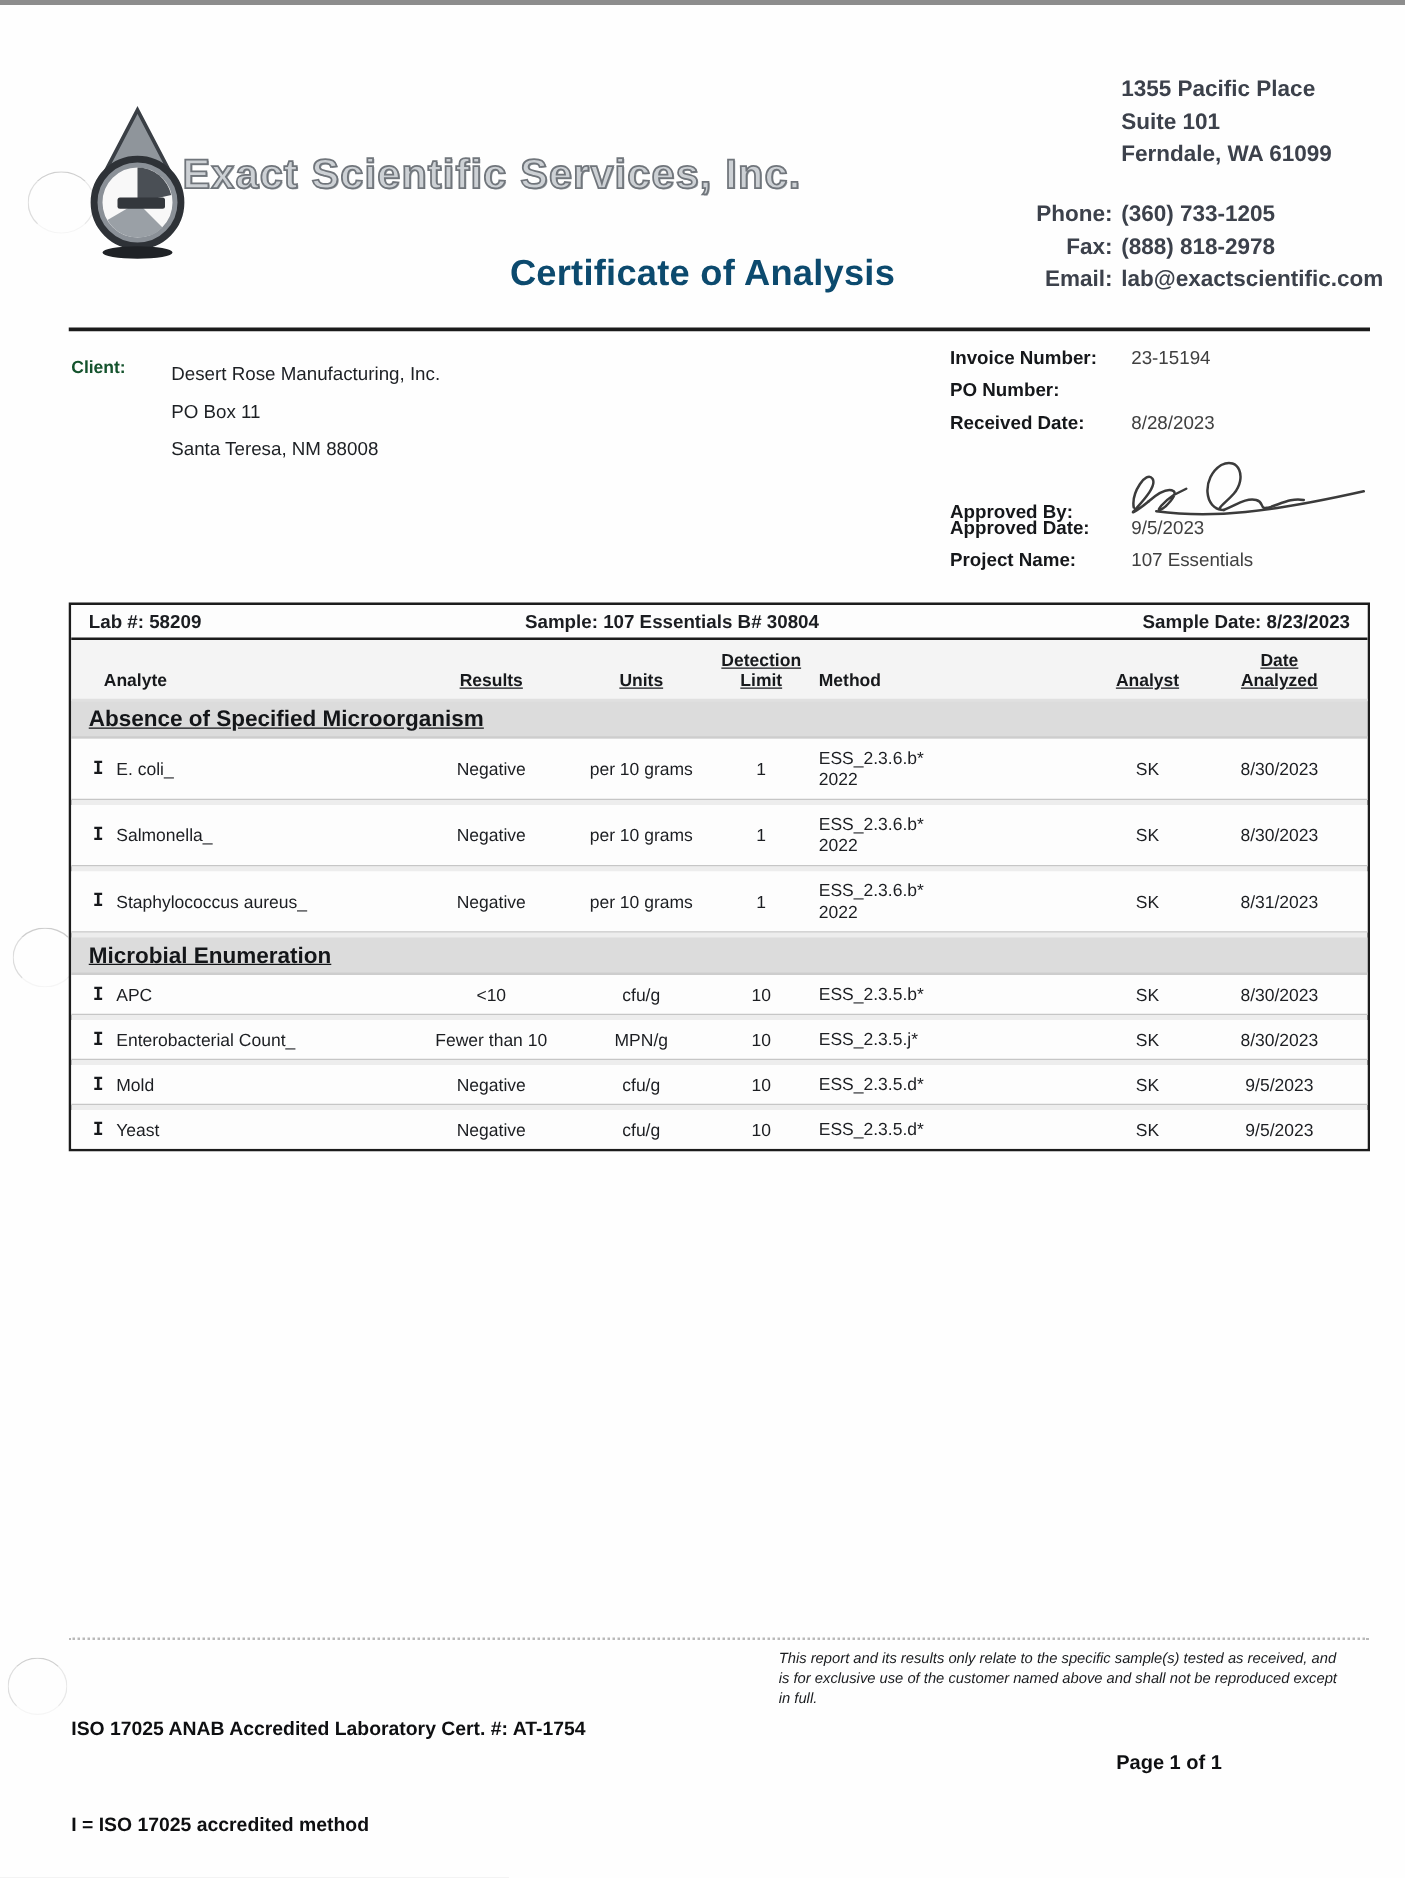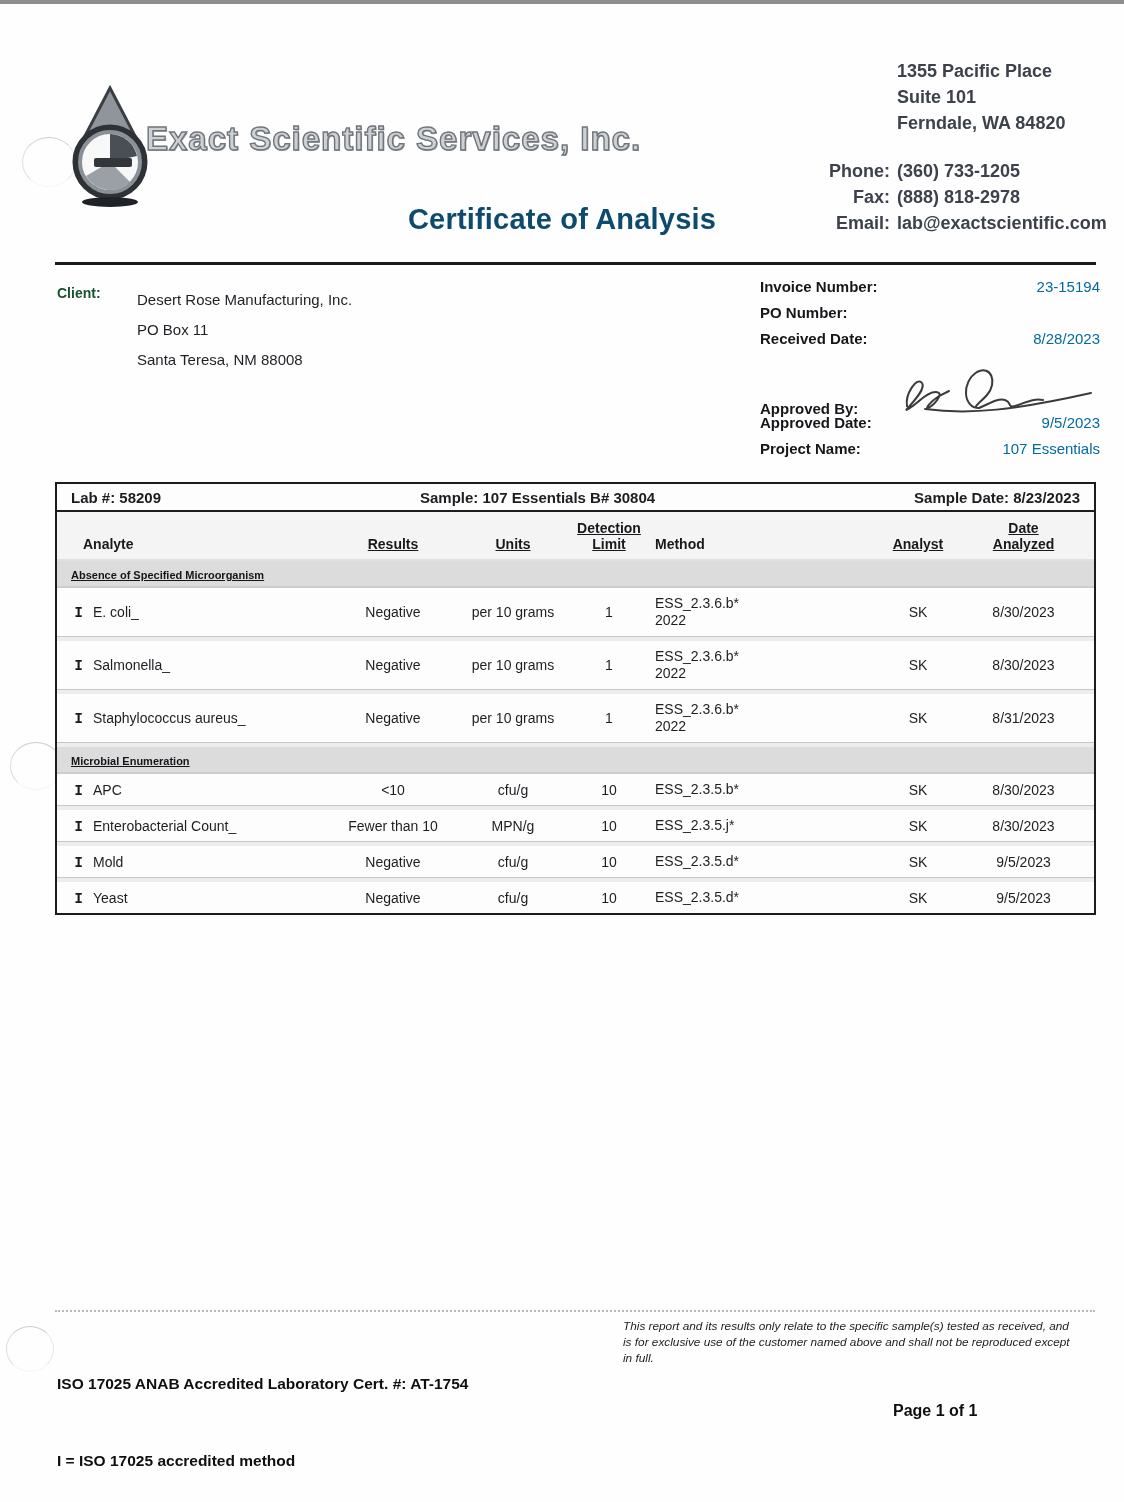--- a/index.html
+++ b/index.html
@@ -40,21 +40,21 @@
     font-size:29px;font-weight:bold;color:#0c4a6e;letter-spacing:0.2px;
   }
   .rule-title{position:absolute;left:55px;top:262px;width:1041px;height:0;border-top:3px solid #1b1b1b;}
 
   
   .client-label{position:absolute;left:57px;top:285px;font-size:14px;font-weight:bold;color:#14532d;}
   .client-lines{position:absolute;left:137px;top:285px;font-size:15px;color:#1d2024;line-height:30px;}
   .meta-block{position:absolute;left:760px;top:278px;width:340px;font-size:15px;}
   .meta-row{display:grid;grid-template-columns:145px auto;margin-bottom:9px;align-items:center;}
   .meta-row .lab{font-weight:bold;color:#15171a;}
-  .meta-row .val{color:#0369a1;text-align:right;}
+  .meta-row .val{color:#404040;}
   .meta-row.sig-row{height:56px;align-items:flex-end;margin-bottom:2px;}
   .sig-svg{position:relative;top:6px;left:-10px;}
 
   
   .rtable{
     position:absolute;left:55px;top:482px;width:1037px;
     border:2px solid #1c1c1c;background:#ededed;
   }
   .sample-hdr{
     display:flex;justify-content:space-between;
@@ -66,21 +66,21 @@
   .col-hdr{
     background:#f4f4f4;padding:8px 0 7px 0;
     font-size:14px;font-weight:bold;color:#17191c;
     align-items:end;border-bottom:2px solid #e0e0e0;
   }
   .col-hdr .c{white-space:pre-line;text-align:center;line-height:16px;align-self:end;text-decoration:underline;}
   .col-hdr .l{text-align:left;align-self:end;}
   .section-band{
     background:#dcdcdc;padding:4px 0 3px 14px;border-bottom:2px solid #cdcdcd;
   }
-  .section-title{font-size:11px;font-weight:bold;text-decoration:underline;color:#141619;}
+  .section-title{font-size:18px;font-weight:bold;text-decoration:underline;color:#141619;}
   .trow{
     background:#fdfdfd;align-items:center;
     padding:7px 0 7px 0;
     border-bottom:1px solid #c6c6c6;margin-bottom:4px;
     font-size:14px;color:#1c1e22;
   }
   .trow:last-child{margin-bottom:0;border-bottom:none;}
   .cell-c{text-align:center;}
   .cell-b{font-weight:normal;}
   .flag{font-family:"DejaVu Sans Mono", monospace;font-weight:bold;font-size:14.5px;text-align:right;color:#17191c;}
@@ -125,21 +125,21 @@
     </svg>
   </div>
   <div class="logo-text">Exact Scientific Services, Inc.</div>
 
   <div class="addr-block">
     <div class="addr-grid">
       <div></div>
       <div class="addr-lines">
         <div>1355 Pacific Place</div>
         <div>Suite 101</div>
-        <div>Ferndale, WA 84820</div>
+        <div>Ferndale, WA 61099</div>
       </div>
       <div class="addr-label">Phone:</div>
       <div>(360) 733-1205</div>
       <div class="addr-label">Fax:</div>
       <div>(888) 818-2978</div>
       <div class="addr-label">Email:</div>
       <div>lab@exactscientific.com</div>
     </div>
   </div>
 

